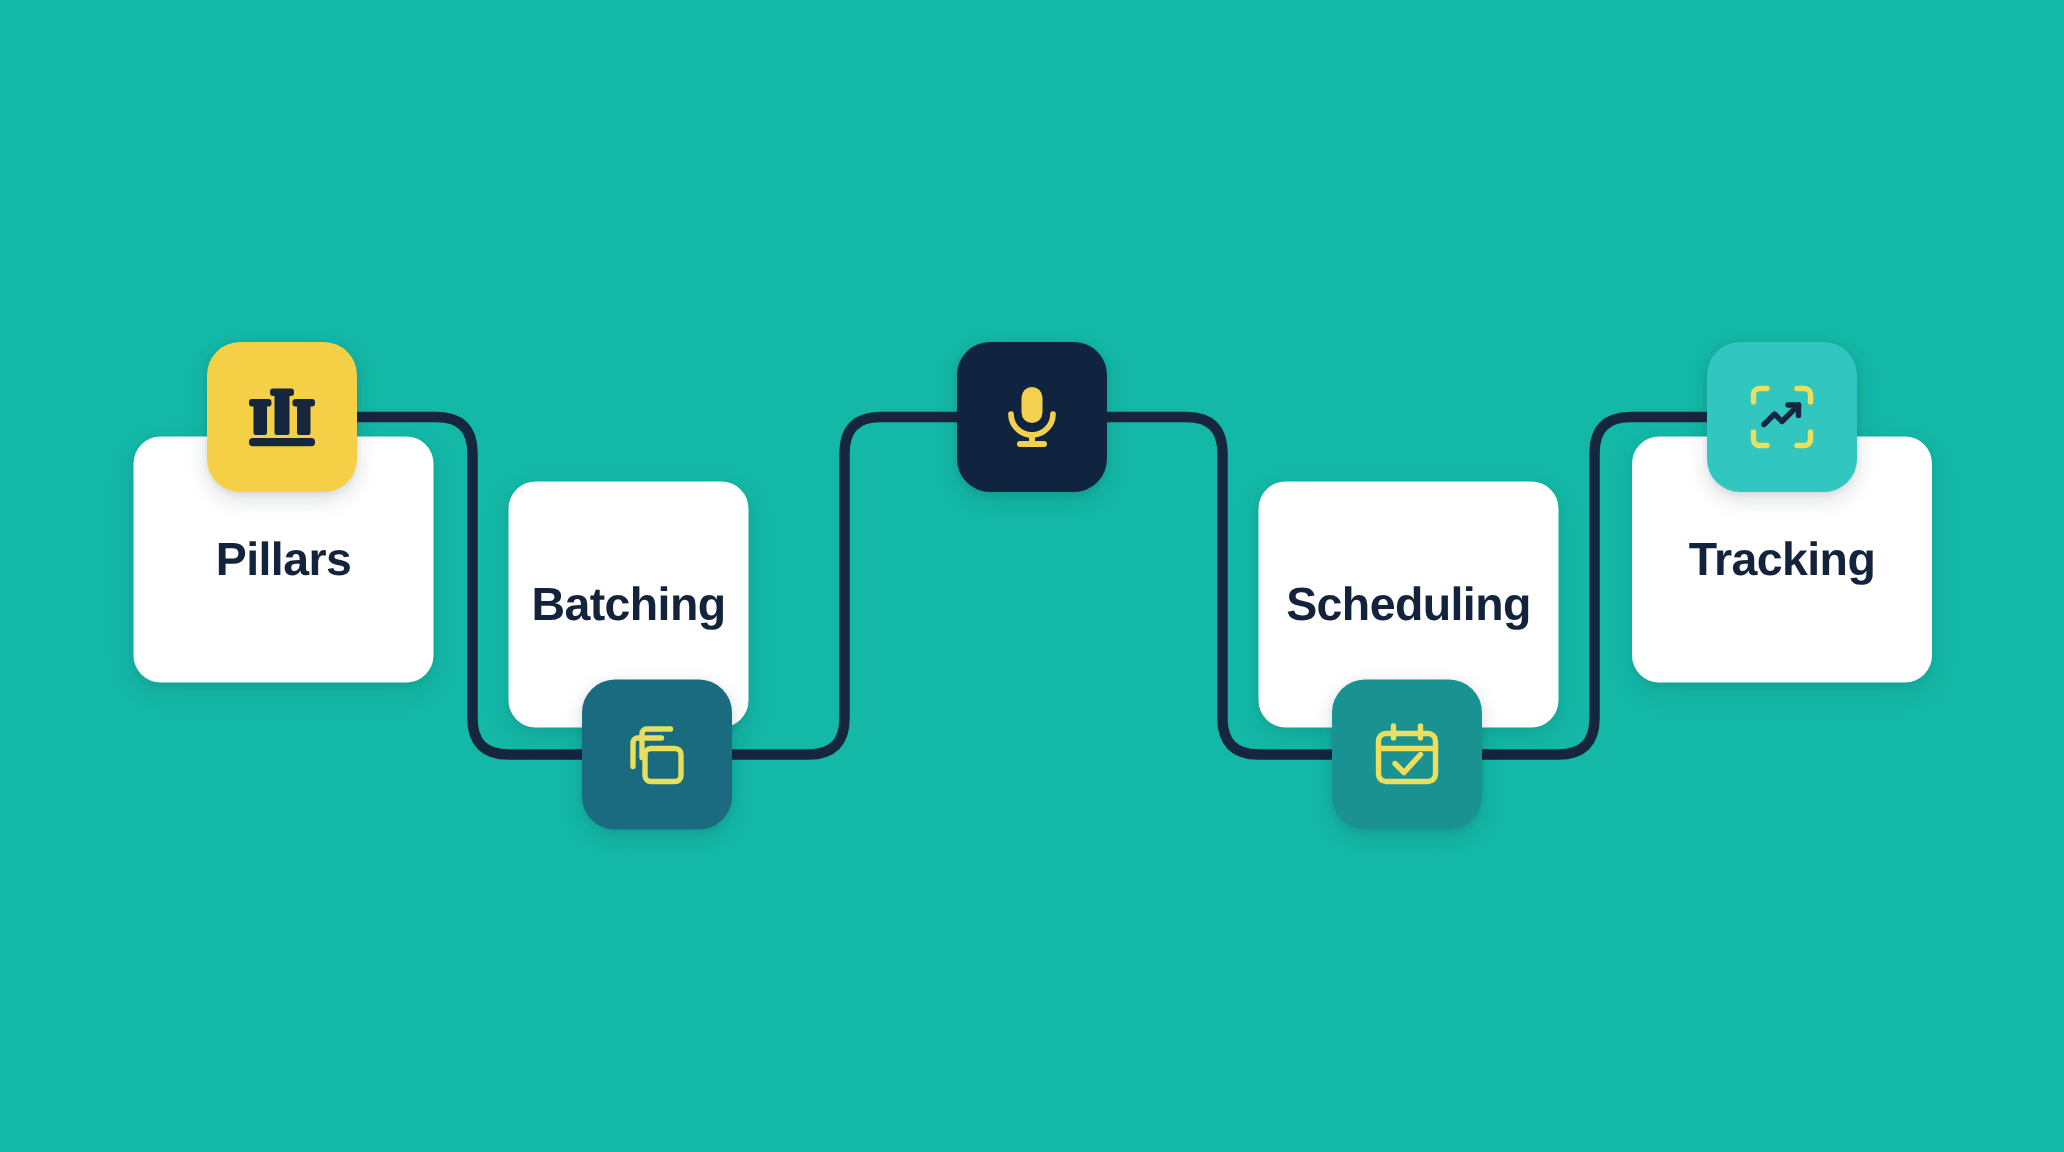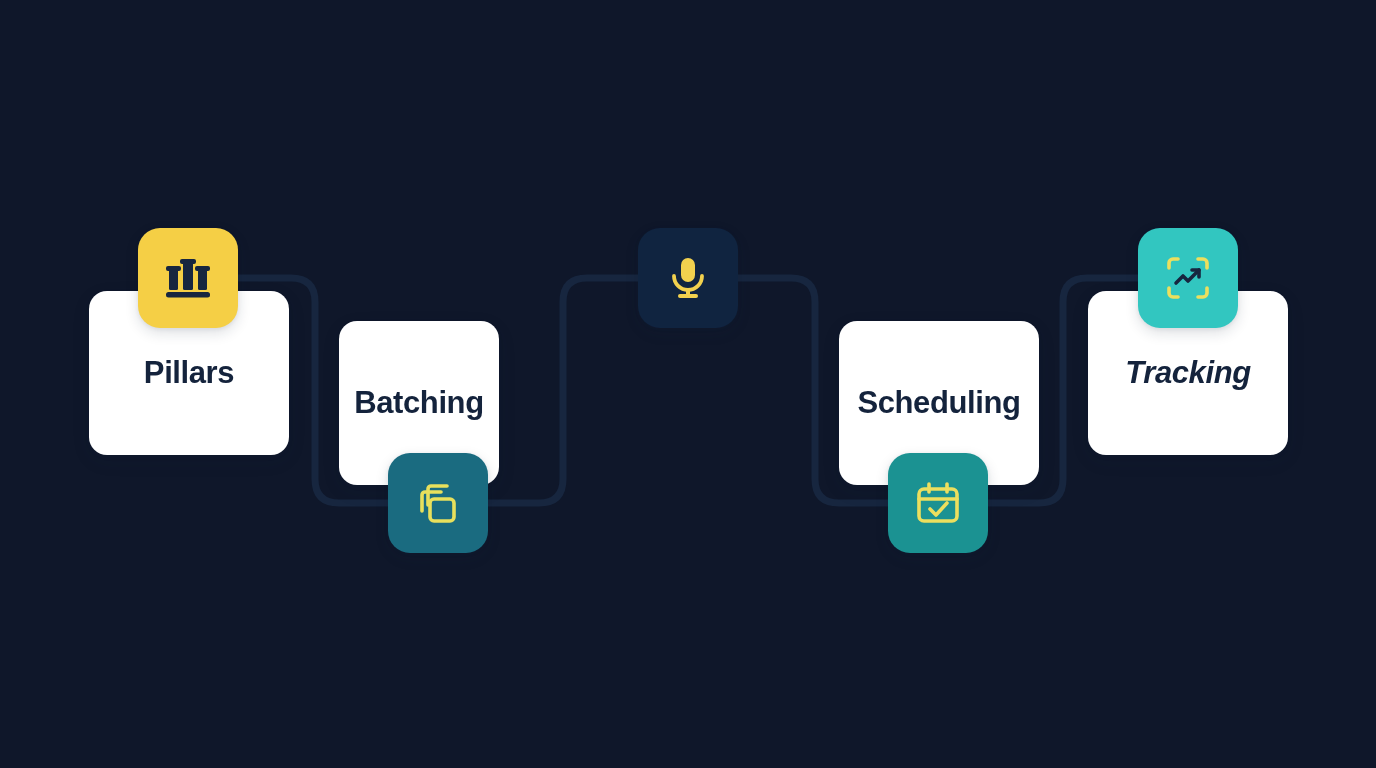--- a/index.html
+++ b/index.html
@@ -8,21 +8,21 @@
     padding: 0;
     background: #ffffff;
   }
   body {
     font-family: "Liberation Sans", sans-serif;
   }
   #stage {
     position: relative;
     width: 1376px;
     height: 768px;
-    background: #0f172a;
+    background: #14b8a6;
     overflow: hidden;
   }
   #connectors {
     position: absolute;
     left: 0;
     top: 0;
     width: 1376px;
     height: 768px;
     z-index: 1;
     pointer-events: none;
@@ -67,21 +67,21 @@
   
   #card-batching  { left: 339px; top: 321px; width: 160px; height: 164px; }
   #tile-batching  { left: 388px; top: 453px; }
   
   #card-voice     { left: 589px; top: 291px; width: 200px; height: 164px; }
   #tile-voice     { left: 638px; top: 228px; }
   
   #card-scheduling{ left: 839px; top: 321px; width: 200px; height: 164px; }
   #tile-scheduling{ left: 888px; top: 453px; }
   
-  #card-tracking  { left: 1088px; top: 291px; width: 200px; height: 164px; font-style: italic; }
+  #card-tracking  { left: 1088px; top: 291px; width: 200px; height: 164px; }
   #tile-tracking  { left: 1138px; top: 228px; }
 </style>
 </head>
 <body>
 
 <div id="stage">
 
   <svg id="connectors" viewBox="0 0 1376 768" xmlns="http://www.w3.org/2000/svg">
     <g fill="none" stroke="#17263f" stroke-width="7" stroke-linecap="round" stroke-linejoin="round">
 

